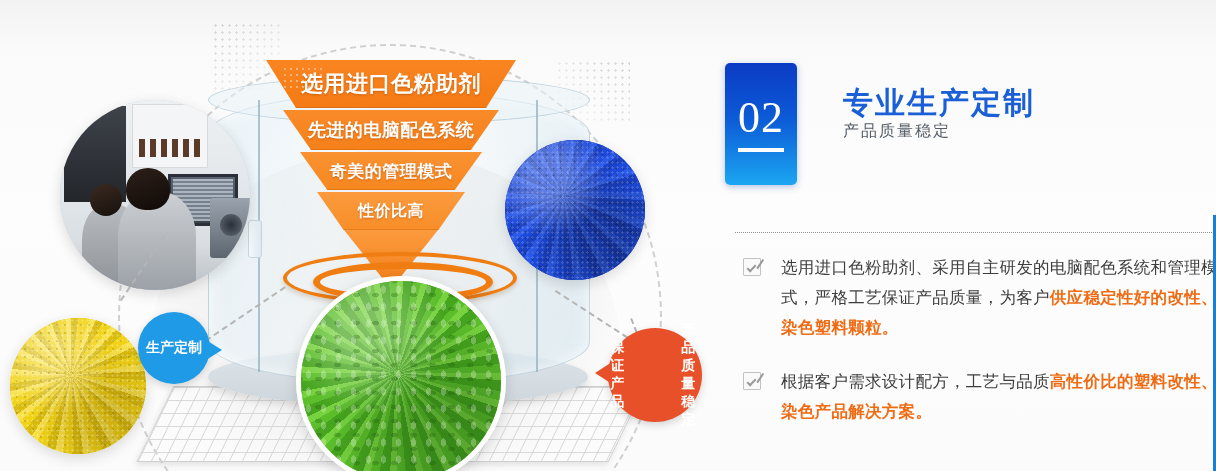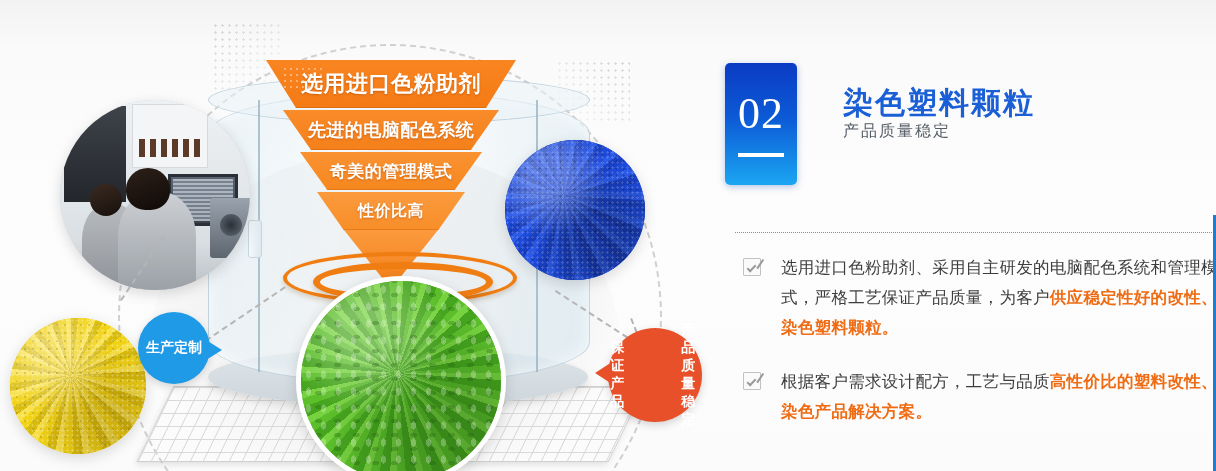--- a/index.html
+++ b/index.html
@@ -198,21 +198,21 @@
   
   .right-panel{position:absolute;left:716px;top:0;width:500px;height:471px;}
 
   .head-row{position:absolute;left:9px;top:63px;display:flex;align-items:flex-start;}
   .num-badge{width:72px;height:122px;border-radius:5px;
     background:linear-gradient(180deg,#0b3bc4 0%,#0c5ad6 45%,#1ba6f2 100%);
     display:flex;align-items:center;justify-content:center;
     box-shadow:0 2px 7px rgba(10,60,170,.30);}
   .num-badge .num{font-family:"Liberation Serif","DejaVu Serif",serif;
     font-size:44px;color:#fff;line-height:1;
-    border-bottom:4px solid #fff;padding-bottom:17px;letter-spacing:1px;}
+    border-bottom:4px solid #fff;padding-bottom:8px;letter-spacing:1px;}
   .head-text{margin-left:46px;padding-top:22px;}
   .head-title{font-size:30px;font-weight:bold;color:#1a5fd6;letter-spacing:2px;line-height:1.2;}
   .head-sub{font-size:16px;color:#555d66;letter-spacing:2px;line-height:1.2;}
 
   .divider{position:absolute;left:19px;top:232px;width:481px;height:0;
     border-top:1px dotted #8d8d8d;}
 
   .bullets{position:absolute;left:9px;top:252px;width:500px;}
   .bullet{display:flex;align-items:flex-start;margin-bottom:24px;}
   .chk{flex:0 0 auto;width:16px;height:16px;margin-top:6px;margin-left:18px;
@@ -318,21 +318,21 @@
     </div>
   </div>
 
   <div class="right-panel">
 
     <div class="head-row">
       <div class="num-badge">
         <span class="num">02</span>
       </div>
       <div class="head-text">
-        <div class="head-title">染色塑料颗粒</div>
+        <div class="head-title">专业生产定制</div>
         <div class="head-sub">产品质量稳定</div>
       </div>
     </div>
 
     <div class="divider"></div>
 
     <div class="bullets">
 
       <div class="bullet">
         <span class="chk"></span>

